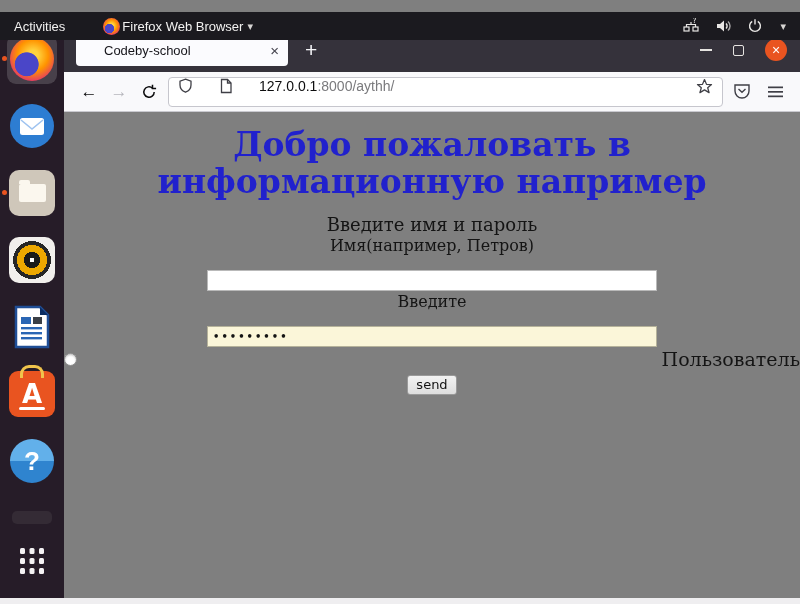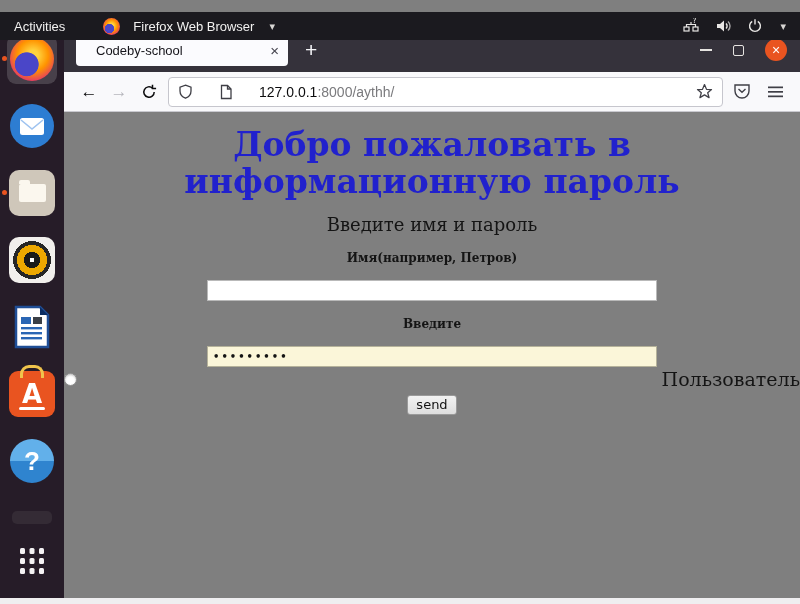--- a/index.html
+++ b/index.html
@@ -8,21 +8,21 @@
     width:800px; height:604px; position:relative; overflow:hidden;
     font-family:"Liberation Sans", sans-serif; background:#7f7f7f;
   }
   
   .topbar {
     position:absolute; top:12px; left:0; width:800px; height:28px;
     background:#1b1a1f; color:#f2f1f0; display:flex; align-items:center;
     font-size:13px; z-index:10;
   }
   .activities { padding:0 16px 0 14px; }
-  .ffmenu { display:flex; align-items:center; gap:13px; margin-left:22px; }
+  .ffmenu { display:flex; align-items:center; gap:2px; margin-left:22px; }
   .ff-logo-small {
     width:17px; height:17px; border-radius:50%;
     background:
       radial-gradient(circle at 38% 62%, #4a46c8 0 30%, rgba(0,0,0,0) 32%),
       radial-gradient(circle at 50% 45%, #ffd23e 0 18%, #ff9400 45%, #e3336b 78%, #b5007f 100%);
   }
   .menu-caret { font-size:11px; margin-left:2px; color:#d8d6d4; }
   .clock { position:absolute; left:0; right:0; text-align:center; pointer-events:none; }
   .status { margin-left:auto; display:flex; align-items:center; gap:15px; padding-right:14px; }
   .status svg { display:block; }
@@ -89,21 +89,21 @@
     color:#fff; font-size:26px; font-weight:bold;
   }
   .icon-dark-app { width:40px; height:13px; border-radius:5px; background:#342b35; margin-top:3px; }
   .dock-item.small { height:26px; margin-bottom:6px; }
   .dock-item.grid-item { margin-top:auto; margin-bottom:14px; }
   
   .window { position:absolute; left:64px; top:28px; width:736px; height:570px; }
   .tabbar { height:44px; background:#35323b; display:flex; align-items:center; }
   .tab {
     margin-left:12px; width:212px; height:31px; background:#fbfbfe; border-radius:4px;
-    display:flex; align-items:center; padding:0 9px 0 20px; font-size:13px; color:#15141a;
+    display:flex; align-items:center; padding:0 9px 0 28px; font-size:13px; color:#15141a;
   }
   .tab-title { flex:1; white-space:nowrap; overflow:hidden; }
   .tab-close { color:#45444e; font-size:15px; line-height:1; }
   .newtab { color:#f3f3f6; font-size:21px; font-weight:300; margin-left:17px; }
   .wincontrols { margin-left:auto; display:flex; align-items:center; gap:21px; padding-right:13px; }
   .ctl-min { width:12px; height:2px; background:#e6e4e1; }
   .ctl-restore { width:11px; height:11px; border:1.5px solid #e6e4e1; border-radius:2px; }
   .ctl-close {
     width:22px; height:22px; border-radius:50%; background:#e95420; color:#fff;
     display:flex; align-items:center; justify-content:center; font-size:14px; line-height:1;
@@ -113,34 +113,34 @@
     height:40px; background:#f9f9fb; display:flex; align-items:center;
     padding:0 10px; border-bottom:1px solid #c9c9cf;
   }
   .navbtn {
     width:30px; height:28px; display:flex; align-items:center; justify-content:center;
     font-size:17px; color:#0c0c0d;
   }
   .navbtn.disabled { color:#b6b6bc; }
   .urlbar {
     flex:1; height:30px; background:#fff; border:1px solid #c6c6cd; border-radius:4px;
-    display:flex; align-items:center; padding:0 9px; gap:26px; margin:0 8px 0 4px;
+    display:flex; padding:0 9px; gap:26px; margin:0 8px 0 4px;
   }
   .urltext { flex:1; font-size:14px; color:#0c0c0d; white-space:nowrap; overflow:hidden; }
   .url-path { color:#7a7a7d; }
   .after-url { display:flex; align-items:center; gap:16px; padding:0 6px 0 2px; }
   
   .content {
     position:relative; height:485px; background:#7f7f7f; overflow:hidden;
     font-family:"DejaVu Serif","Liberation Serif",serif; text-align:center; color:#141414;
   }
   .page-title { margin:14px auto 0; color:#2121cd; font-size:33px; font-weight:bold; line-height:1.13; }
   .page-title span { display:block; }
   .intro { margin:13px 0 0; font-size:18px; }
-  .field-label { margin:16px 0 0; font-size:12px;font-weight:bold; }
+  .field-label { margin:1px 0 0; font-size:16px; }
   .text-input {
     display:block; margin:15px auto 0; width:450px; height:21px;
     border:1px solid #b9b9b9; background:#fff; outline:none; padding:0 4px;
     font-family:"DejaVu Serif",serif; font-size:14px;
   }
   .pwd-input {
     display:block; margin:15px auto 0; width:450px; height:21px;
     border:1px solid #b5b29a; background:#fbf6d9; text-align:left;
     font-size:10px; font-weight:bold; letter-spacing:2px; color:#141414;
     line-height:19px; padding:0 5px; font-family:"DejaVu Sans",sans-serif;
@@ -297,21 +297,21 @@
         <rect x="1" y="1.5" width="15" height="1.7" fill="#3f3f46"></rect>
         <rect x="1" y="6" width="15" height="1.7" fill="#3f3f46"></rect>
         <rect x="1" y="10.5" width="15" height="1.7" fill="#3f3f46"></rect>
       </svg>
     </div>
   </div>
 
   <div class="content">
     <h1 class="page-title">
         <span>Добро пожаловать в</span>
-        <span>информационную пароль</span>
+        <span>информационную например</span>
       </h1>
 
     <div class="intro">Введите имя и пароль</div>
 
     <div class="field-label">Имя(например, Петров)</div>
     <input class="text-input" type="text" value="" style="">
 
     <div class="field-label">Введите</div>
     <div class="pwd-input">•••••••••</div>
 

